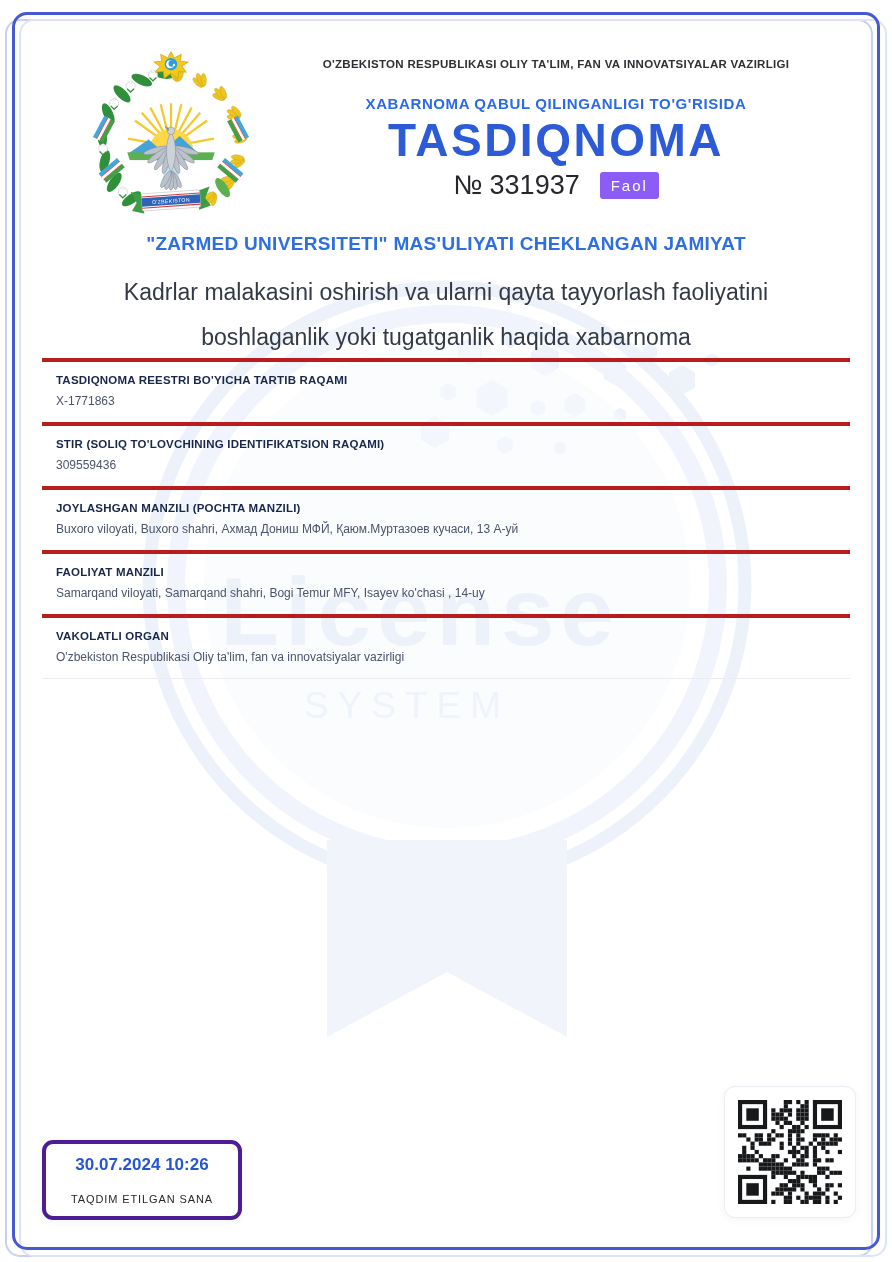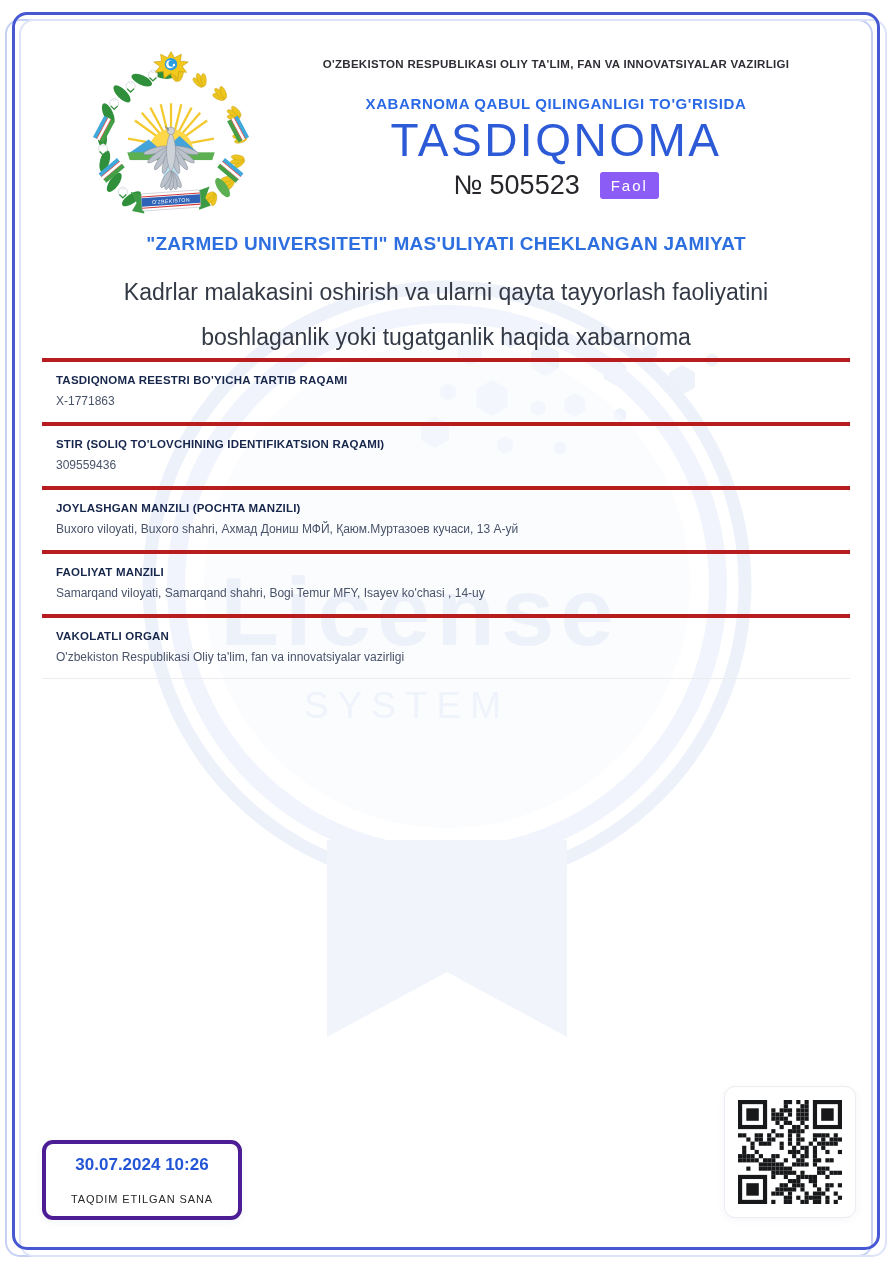--- a/index.html
+++ b/index.html
@@ -12,21 +12,21 @@
   .frame-light-a{left:5px;top:19px;right:19px;bottom:5px;border:2px solid #c6d0f3;z-index:3;}
   .frame-light-b{left:19px;top:19px;right:5px;bottom:5px;border:2px solid #dde4fa;z-index:3;}
   .frame-dark{left:12px;top:12px;right:12px;bottom:12px;border:3px solid #4659d2;z-index:4;}
   
   #watermark{position:absolute;left:0;top:0;z-index:0;}
   
   #emblem{position:absolute;left:85px;top:50px;width:172px;height:172px;z-index:1;}
   .header-text{position:absolute;left:258px;right:38px;top:58px;text-align:center;z-index:1;}
   .ministry{font-size:11.5px;font-weight:bold;color:#2e2f34;letter-spacing:.3px;}
   .subtitle{margin-top:25px;font-size:15px;font-weight:bold;color:#2b6ae6;letter-spacing:.6px;}
-  .doc-title{margin-top:1px;font-size:46px;font-weight:400;color:#2d5ad7;letter-spacing:2.5px;}
+  .doc-title{margin-top:1px;font-size:46px;font-weight:700;color:#2d5ad7;letter-spacing:2.5px;}
   .number-row{margin-top:3px;display:flex;justify-content:center;align-items:center;gap:20px;}
   .doc-number{font-size:27px;color:#26262b;}
   .status-badge{background:#8b5cf6;color:#fff;font-size:15px;letter-spacing:2px;
     padding:5px 11px;border-radius:3px;font-weight:500;}
   
   .company{position:absolute;left:30px;right:30px;top:233px;text-align:center;z-index:1;
     font-size:19px;font-weight:bold;color:#2e6fe0;letter-spacing:.3px;}
   .description{position:absolute;left:64px;right:64px;top:270px;text-align:center;z-index:1;
     font-size:23px;color:#333a46;line-height:1.95;}
   
@@ -205,21 +205,21 @@
     <rect x="66" y="170" width="68" height="10" fill="#2e63b8"></rect>
     <text x="100" y="177.6" text-anchor="middle" font-size="6" fill="#ffffff" letter-spacing="0.4" font-family="Liberation Sans, sans-serif">O'ZBEKISTON</text>
   </g>
 </svg>
 
 <div class="header-text">
   <div class="ministry">O'ZBEKISTON RESPUBLIKASI OLIY TA'LIM, FAN VA INNOVATSIYALAR VAZIRLIGI</div>
   <div class="subtitle">XABARNOMA QABUL QILINGANLIGI TO'G'RISIDA</div>
   <div class="doc-title">TASDIQNOMA</div>
   <div class="number-row">
-    <span class="doc-number">№ 505523</span>
+    <span class="doc-number">№ 331937</span>
     <span class="status-badge">Faol</span>
   </div>
 </div>
 
 <div class="company">"ZARMED UNIVERSITETI" MAS'ULIYATI CHEKLANGAN JAMIYAT</div>
 <div class="description">Kadrlar malakasini oshirish va ularni qayta tayyorlash faoliyatini boshlaganlik yoki tugatganlik haqida xabarnoma</div>
 
 <div class="fields">
   <div class="field">
     <div class="field-label">TASDIQNOMA REESTRI BO'YICHA TARTIB RAQAMI</div>

